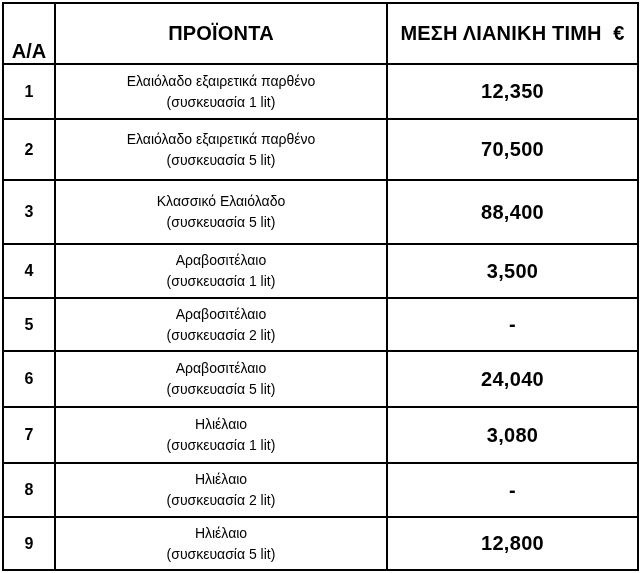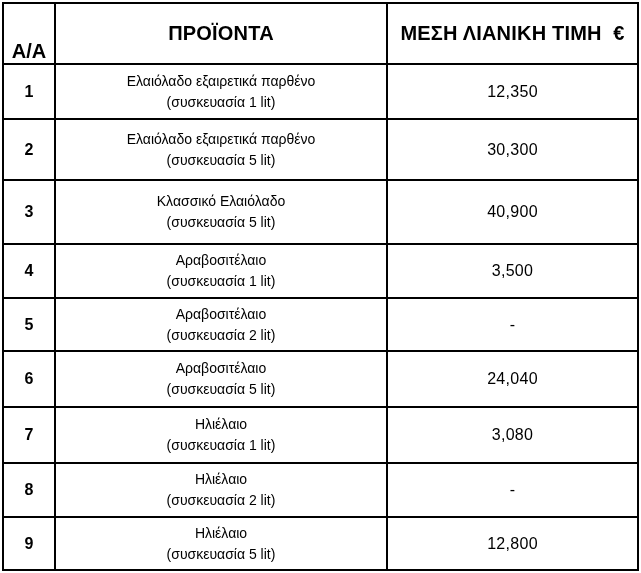--- a/index.html
+++ b/index.html
@@ -50,22 +50,22 @@
     font-size: 16px;
     vertical-align: middle;
   }
   td.product-cell {
     font-weight: normal;
     font-size: 14px;
     line-height: 21px;
     vertical-align: middle;
   }
   td.price-cell {
-    font-weight: normal;
-    font-size: 16px;
+    font-weight: bold;
+    font-size: 20px;
     vertical-align: middle;
     letter-spacing: 0.3px;
   }
 </style>
 </head>
 <body>
 
 <div class="table-wrap">
   <table class="price-table">
     <colgroup>
@@ -88,29 +88,29 @@
           <div>(συσκευασία 1 lit)</div>
         </td>
         <td class="price-cell">12,350</td>
       </tr>
       <tr style="height:61px;">
         <td class="num-cell">2</td>
         <td class="product-cell">
           <div>Ελαιόλαδο εξαιρετικά παρθένο</div>
           <div>(συσκευασία 5 lit)</div>
         </td>
-        <td class="price-cell">30,300</td>
+        <td class="price-cell">70,500</td>
       </tr>
       <tr style="height:64px;">
         <td class="num-cell">3</td>
         <td class="product-cell">
           <div>Κλασσικό Ελαιόλαδο</div>
           <div>(συσκευασία 5 lit)</div>
         </td>
-        <td class="price-cell">40,900</td>
+        <td class="price-cell">88,400</td>
       </tr>
       <tr style="height:54px;">
         <td class="num-cell">4</td>
         <td class="product-cell">
           <div>Αραβοσιτέλαιο</div>
           <div>(συσκευασία 1 lit)</div>
         </td>
         <td class="price-cell">3,500</td>
       </tr>
       <tr style="height:53px;">

